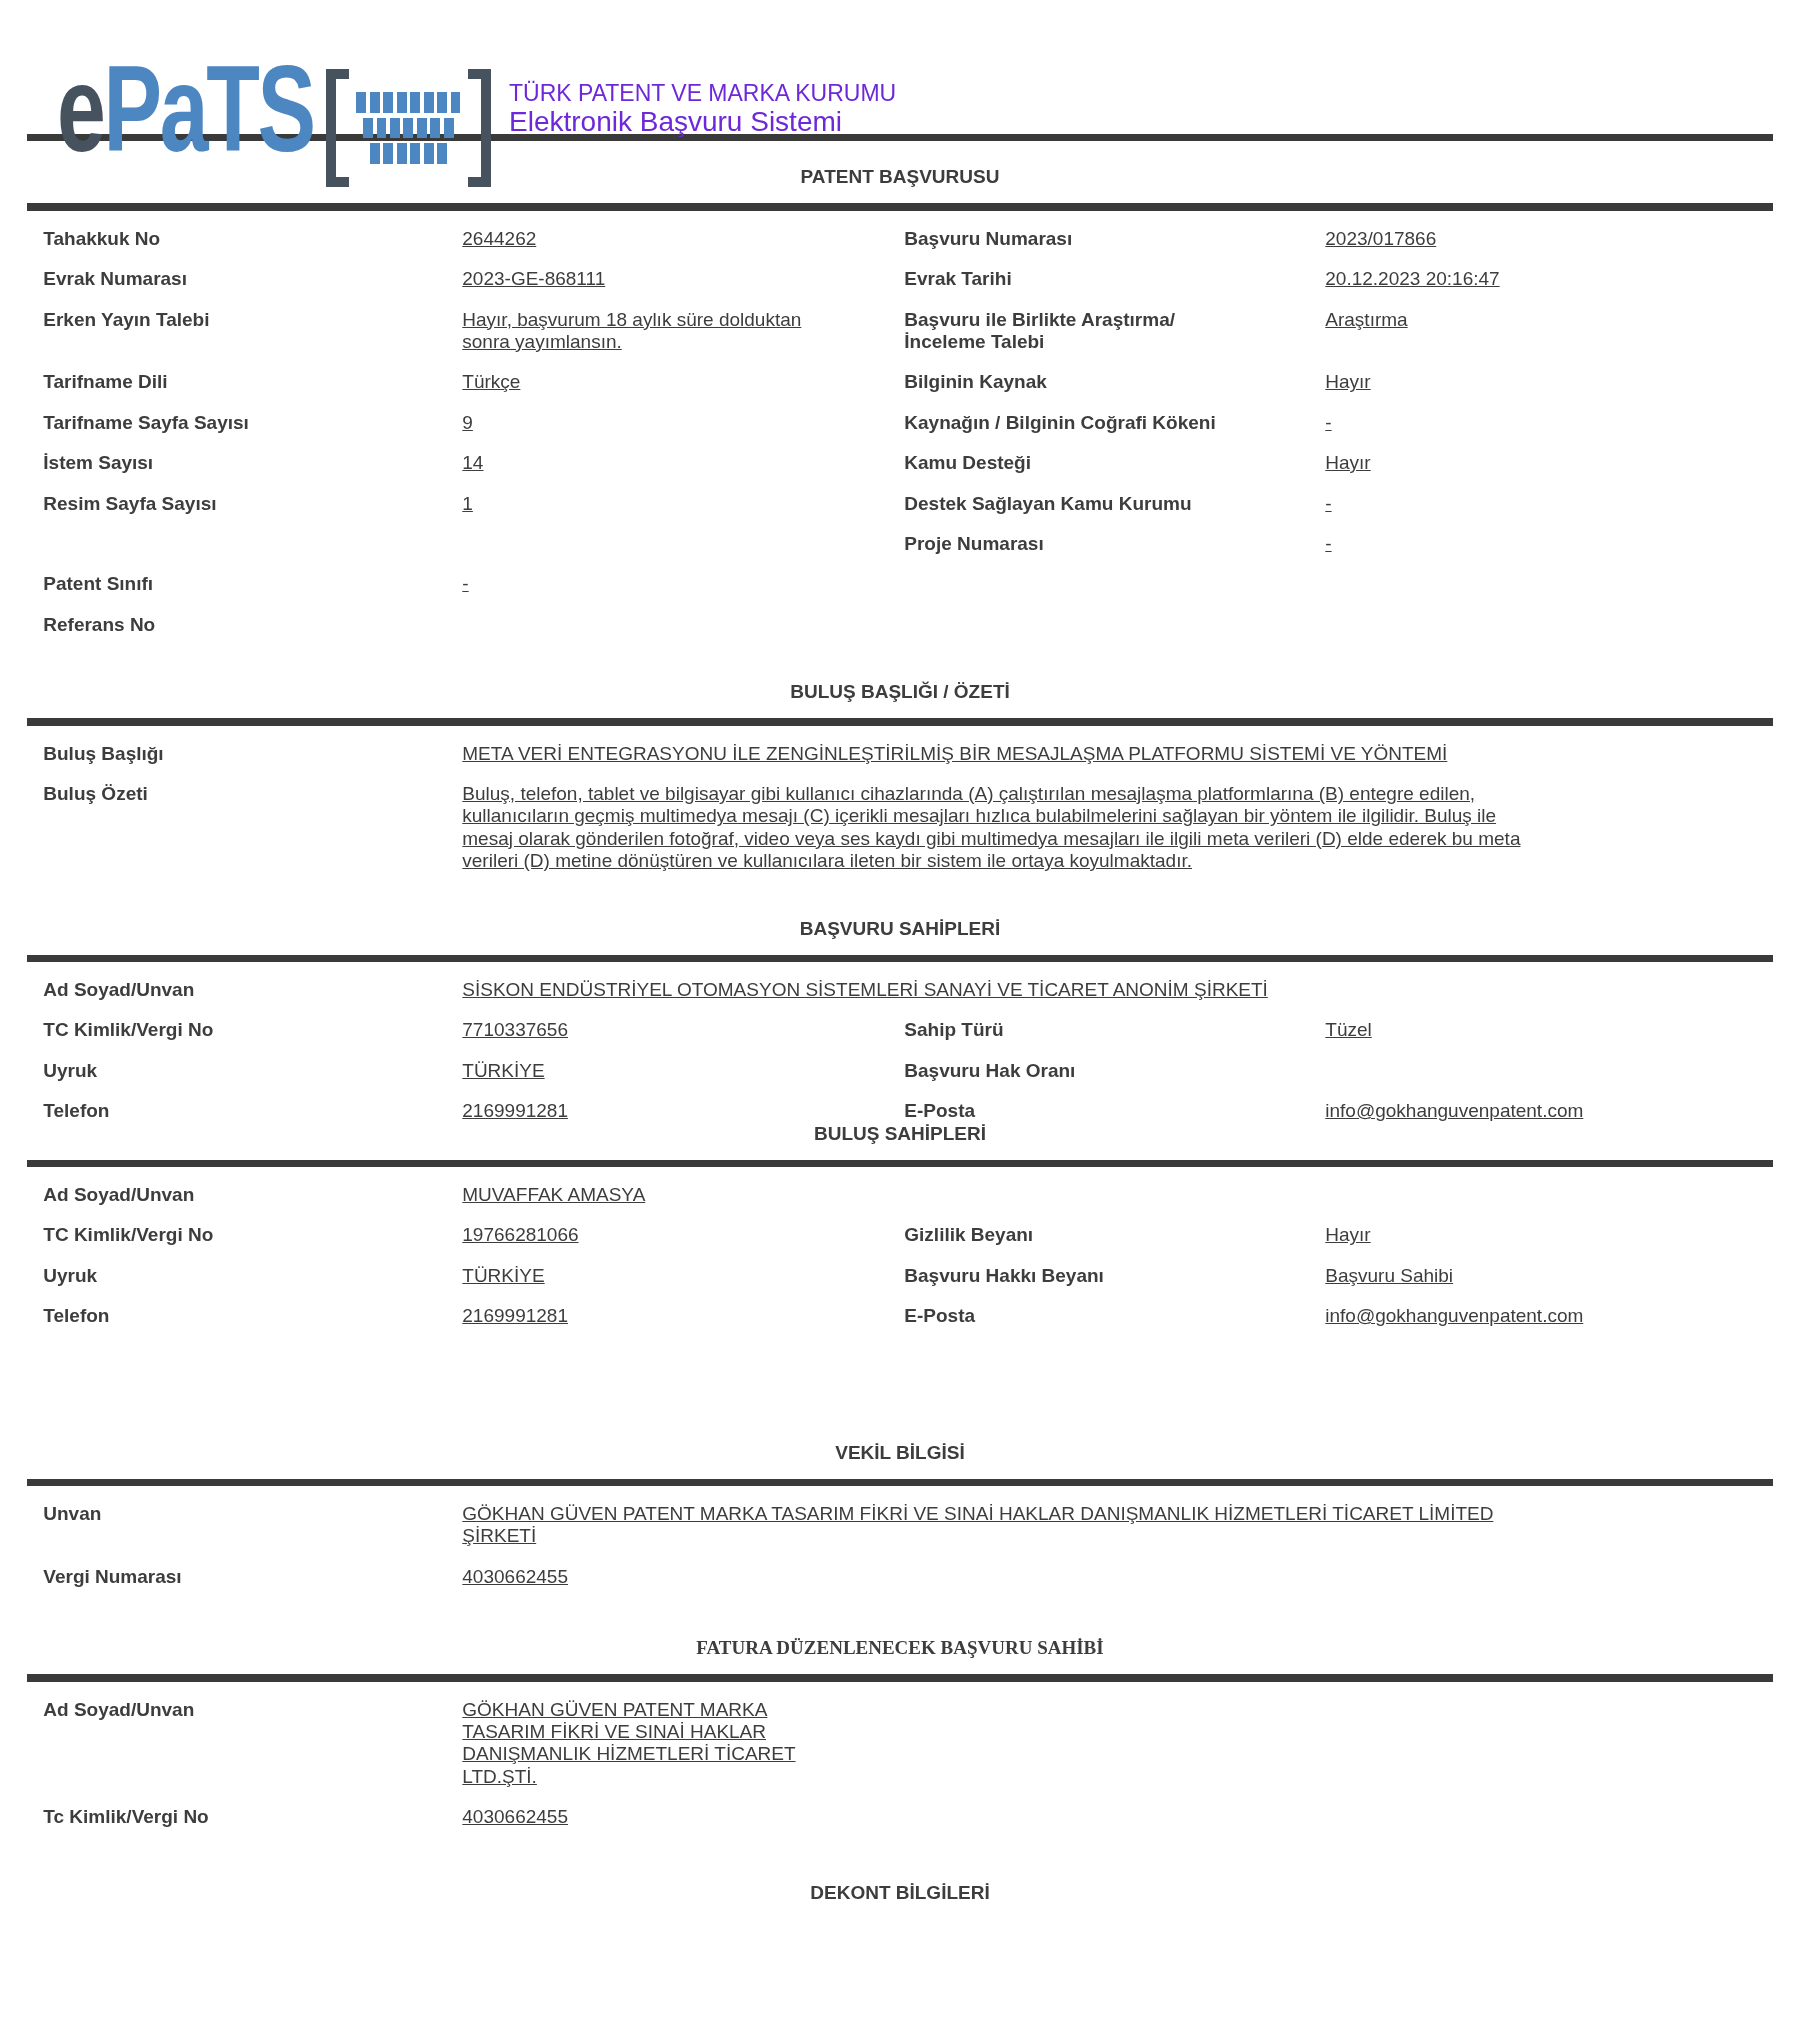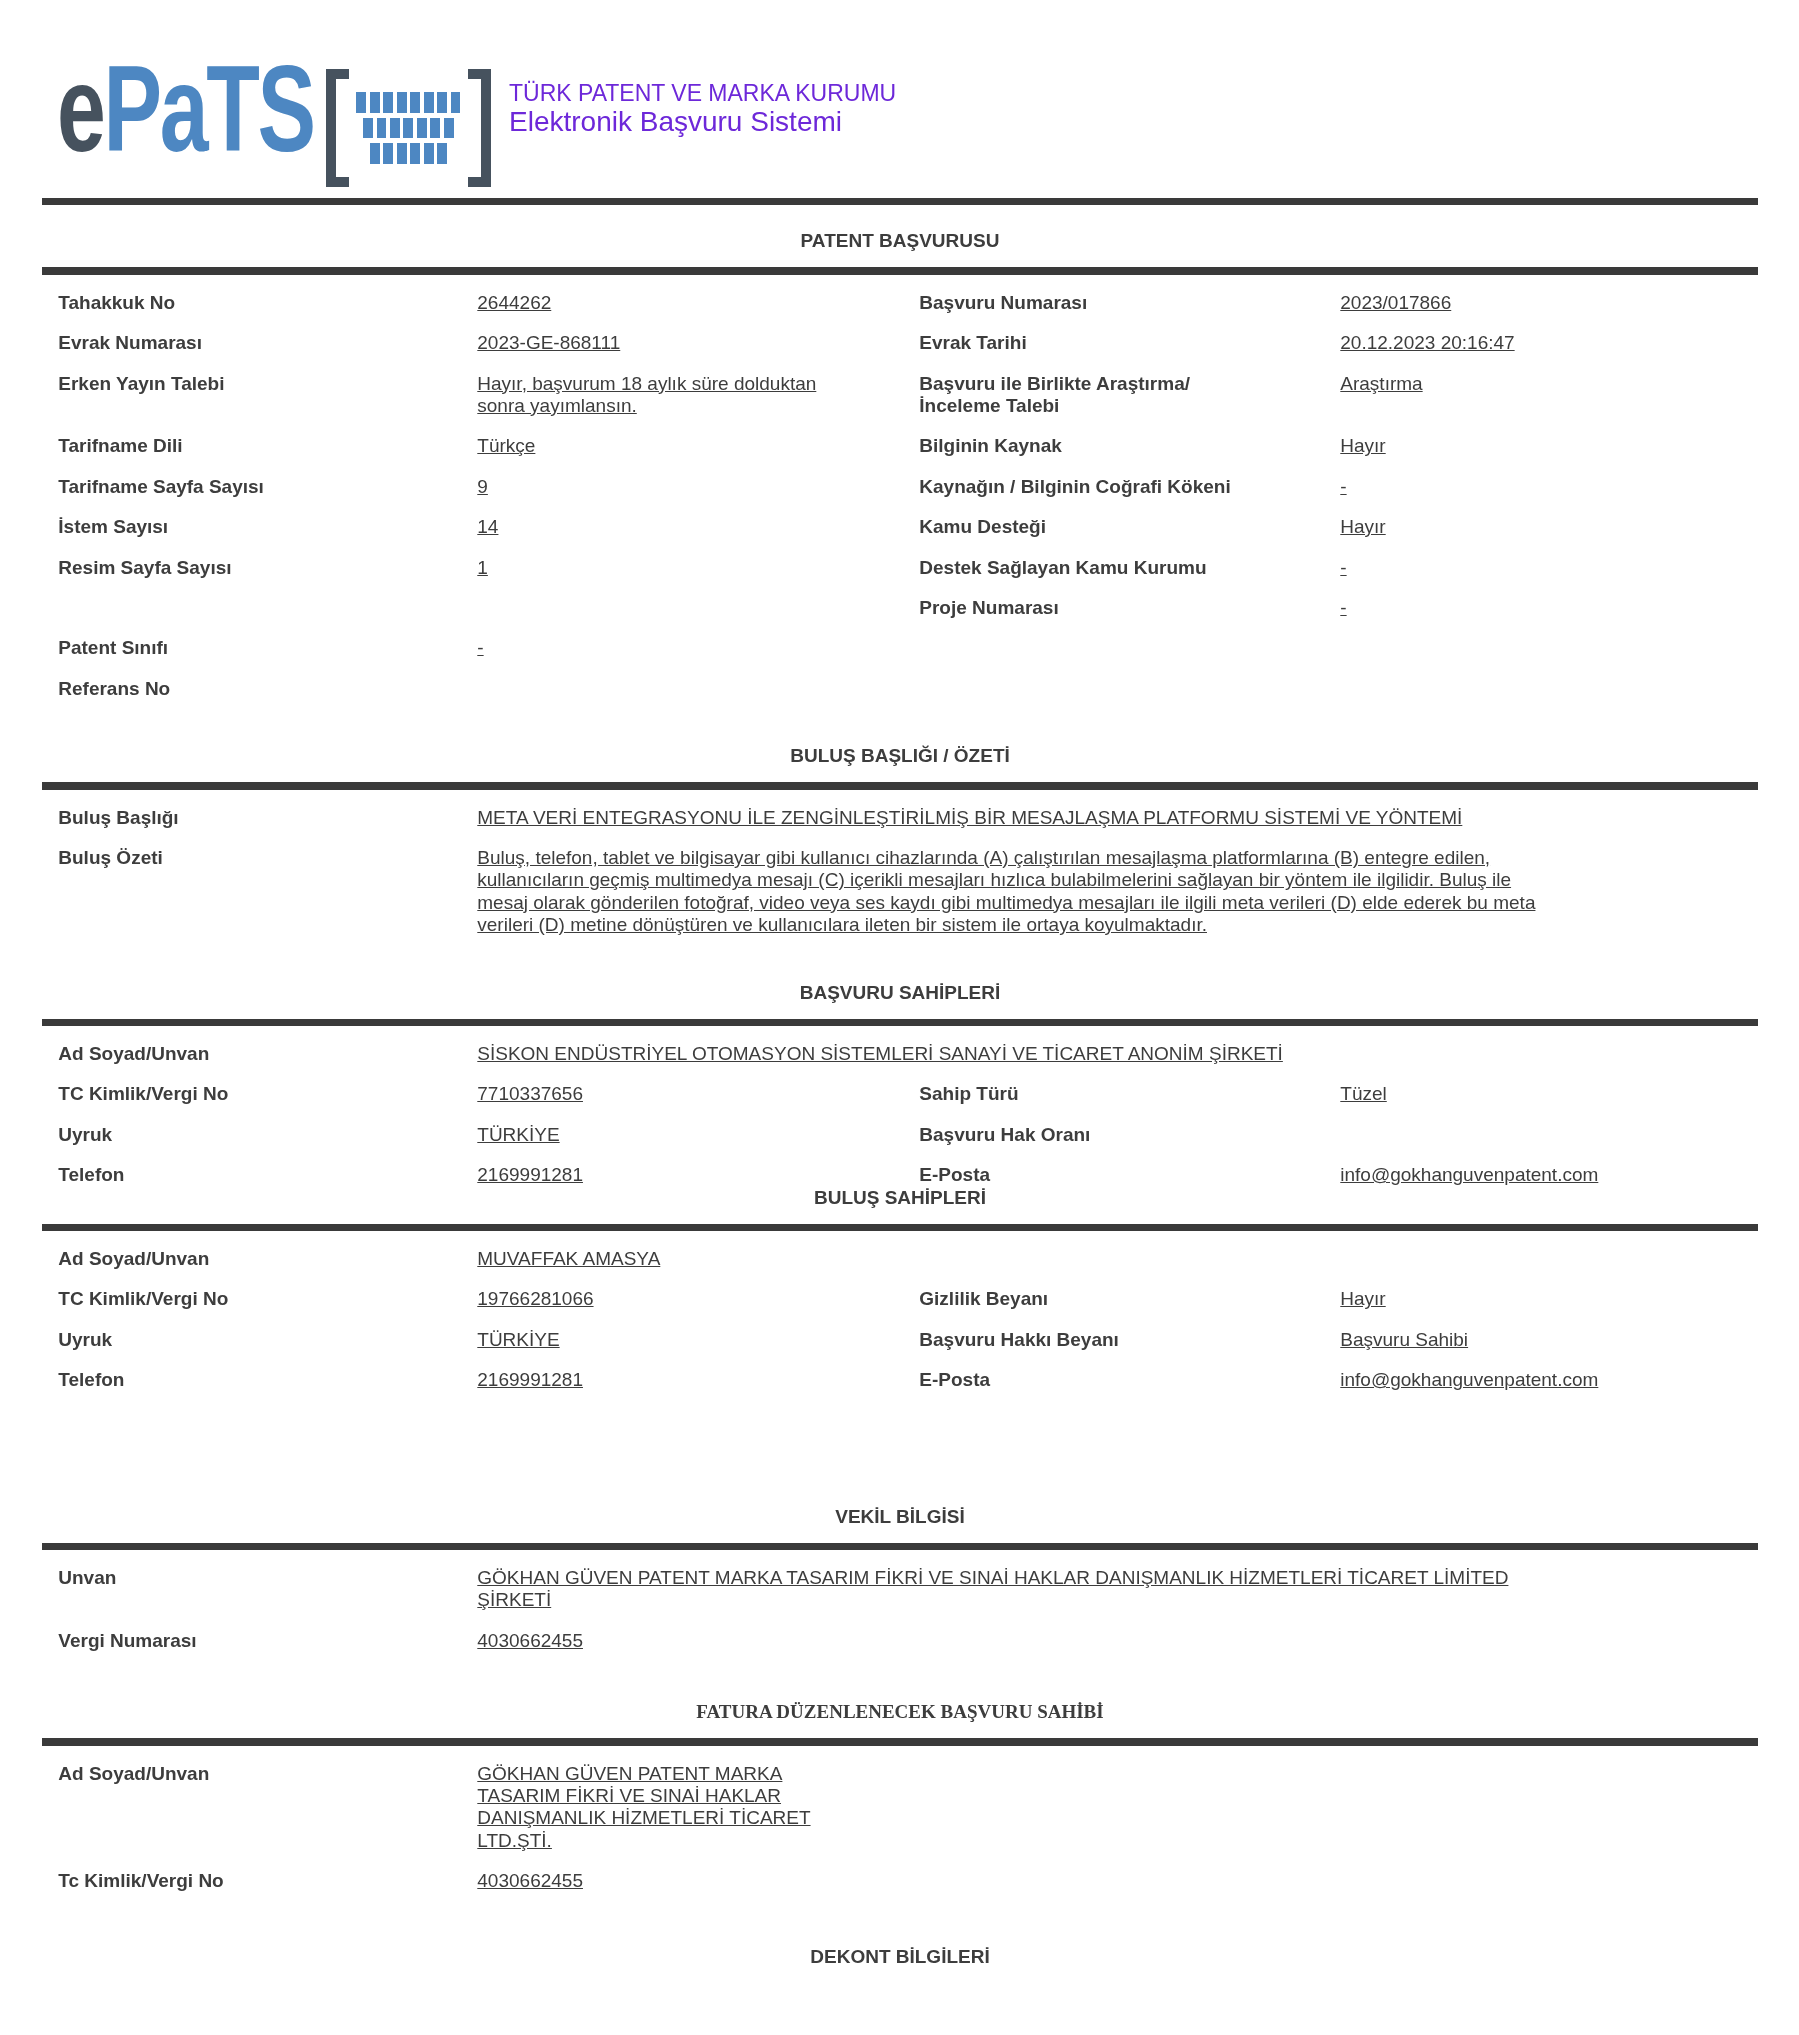--- a/index.html
+++ b/index.html
@@ -5,24 +5,24 @@
   html,body { margin:0; padding:0; background:#ffffff; }
   .page {
     position:relative;
     width:1800px; height:2561px;
     background:#ffffff;
     font-family:"Liberation Sans", sans-serif;
     font-size:19px; line-height:22.4px;
     color:#3d3d3d;
     overflow:hidden;
   }
-  .content { padding:0 42px; }
+  .content { padding:0 27px; }
 
   
-  .header { position:relative; height:198px; }
+  .header { position:relative; height:134px; }
   .logo-wordmark {
     position:absolute; left:57px; top:48px;
     font-size:122px; line-height:122px; font-weight:bold; letter-spacing:-3.3px;
     transform:scaleX(0.72); transform-origin:left top; white-space:nowrap;
   }
   .logo-e    { color:#46525e; }
   .logo-rest { color:#4d87c2; }
   .bracket-group { position:absolute; left:326px; top:69px; height:118px; display:flex; align-items:stretch; }
   .bracket { width:23px; box-sizing:border-box; border:10.6px solid #46525e; }
   .bracket.left  { border-right:none; }

